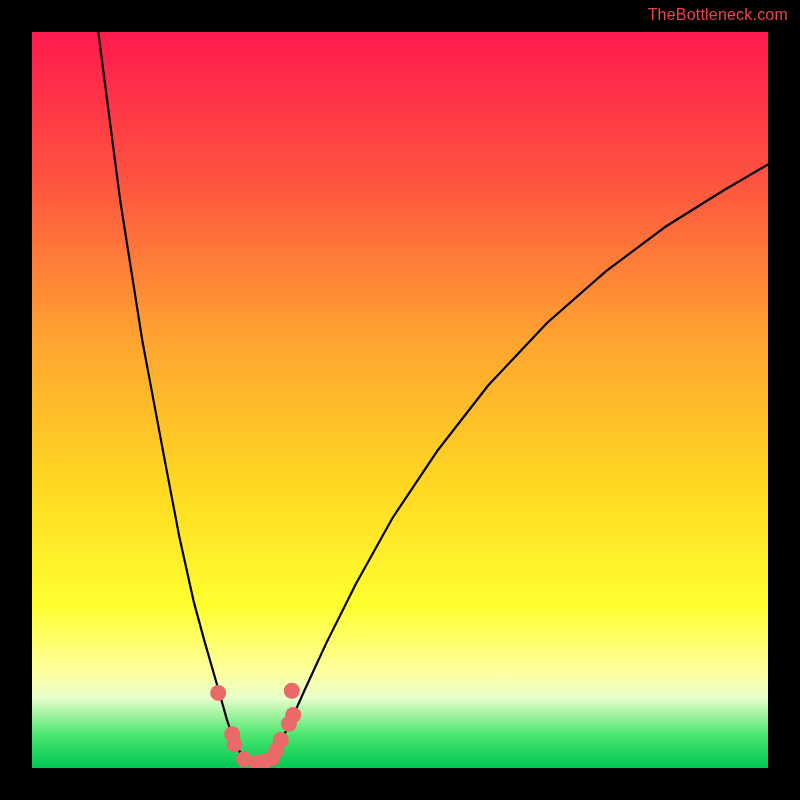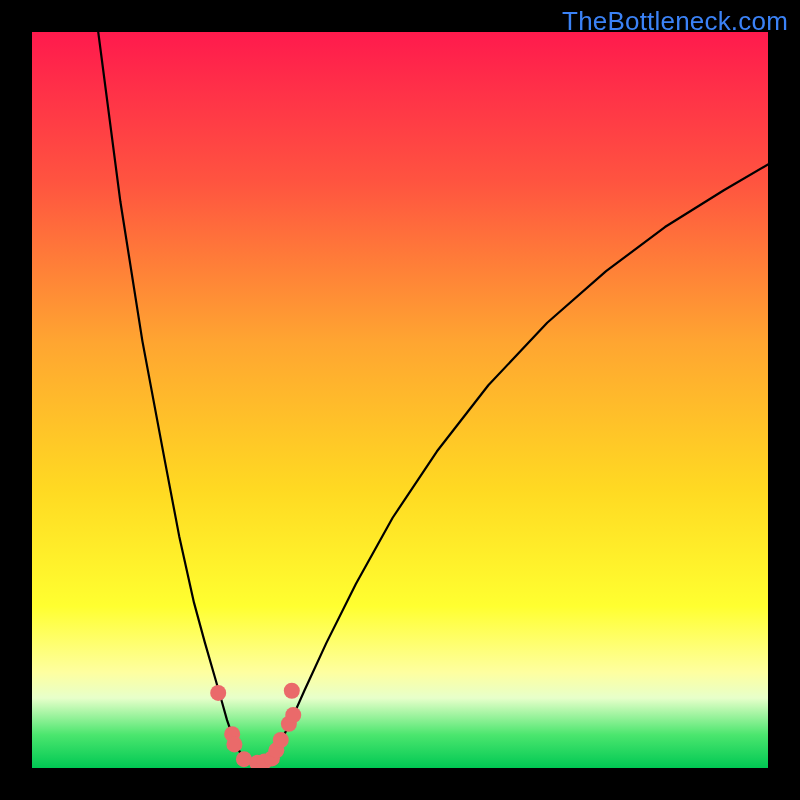--- a/index.html
+++ b/index.html
@@ -23,22 +23,22 @@
     position: absolute;
     left: 0;
     top: 0;
     width: 736px;
     height: 736px;
   }
   .watermark {
     position: absolute;
     top: 6px;
     right: 12px;
-    color: #3b82f6;
-    font-size: 26px;
+    color: #ef4444;
+    font-size: 16px;
     font-weight: 400;
     letter-spacing: 0.2px;
   }
   svg { display: block; }
 </style>
 </head>
 <body>
 
 <div class="watermark">TheBottleneck.com</div>
 

